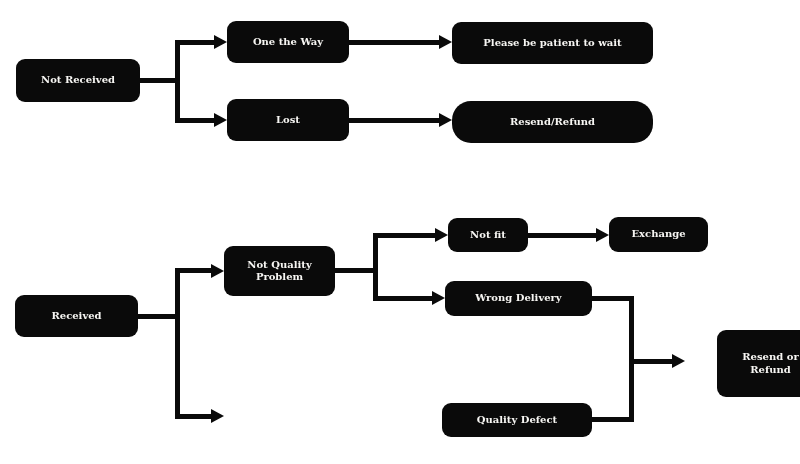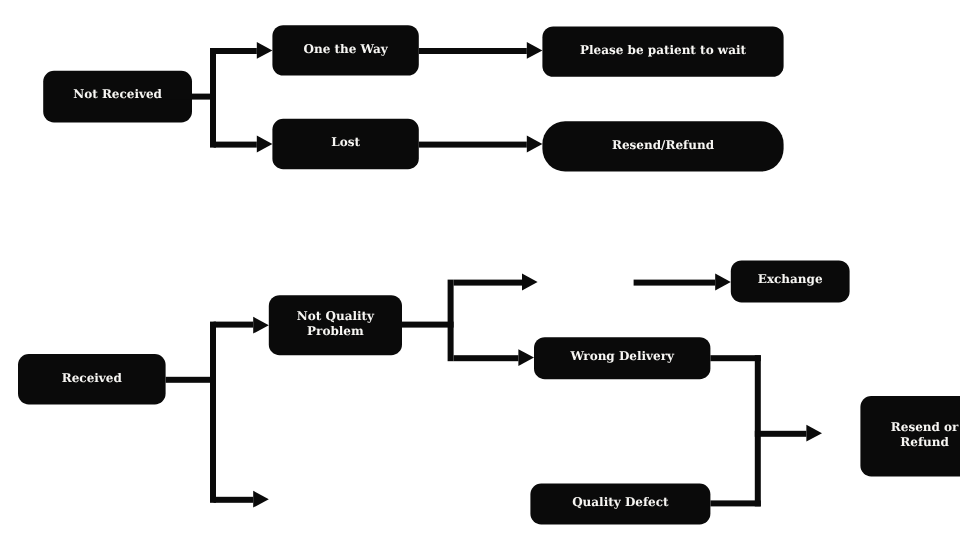--- a/index.html
+++ b/index.html
@@ -38,21 +38,21 @@
   .arrow-right {
     position: absolute;
     width: 0;
     height: 0;
     border-top: 7px solid transparent;
     border-bottom: 7px solid transparent;
     border-left: 13px solid var(--connector, #0a0a0a);
   }
 
   
-  #n-not-received     { left: 16px;  top: 59px;  width: 124px; height: 43px; margin-left: 20px; }
+  #n-not-received     { left: 16px;  top: 59px;  width: 124px; height: 43px; }
   #n-one-the-way      { left: 227px; top: 21px;  width: 122px; height: 42px; }
   #n-lost             { left: 227px; top: 99px;  width: 122px; height: 42px; }
   #n-please-wait      { left: 452px; top: 22px;  width: 201px; height: 42px; }
   #n-resend-refund    { left: 452px; top: 101px; width: 201px; height: 42px; border-radius: 19px; }
 
   #l-t1 { left: 138px; top: 78px;  width: 42px; height: 5px; }
   #l-t2 { left: 175px; top: 40px;  width: 5px;  height: 83px; }
   #l-t3 { left: 178px; top: 40px;  width: 36px; height: 5px; }
   #a-t1 { left: 214px; top: 35px; }
   #l-t4 { left: 178px; top: 118px; width: 36px; height: 5px; }
@@ -109,20 +109,21 @@
   <div class="arrow-right" id="a-t1"></div>
   <div class="seg" id="l-t4"></div>
   <div class="arrow-right" id="a-t2"></div>
   <div class="seg" id="l-t5"></div>
   <div class="arrow-right" id="a-t3"></div>
   <div class="seg" id="l-t6"></div>
   <div class="arrow-right" id="a-t4"></div>
 
   <div class="node nw" id="n-received">Received</div>
   <div class="node" id="n-not-quality">Not Quality Problem</div>
+  <div class="node nw" id="n-not-fit">Not fit</div>
   <div class="node nw" id="n-wrong-delivery">Wrong Delivery</div>
   <div class="node nw" id="n-exchange">Exchange</div>
   <div class="node nw" id="n-quality-defect">Quality Defect</div>
   <div class="node" id="n-resend-or-refund">Resend or Refund</div>
 
   <div class="seg" id="l-b1"></div>
   <div class="seg" id="l-b2"></div>
   <div class="seg" id="l-b3"></div>
   <div class="arrow-right" id="a-b1"></div>
   <div class="seg" id="l-b4"></div>

